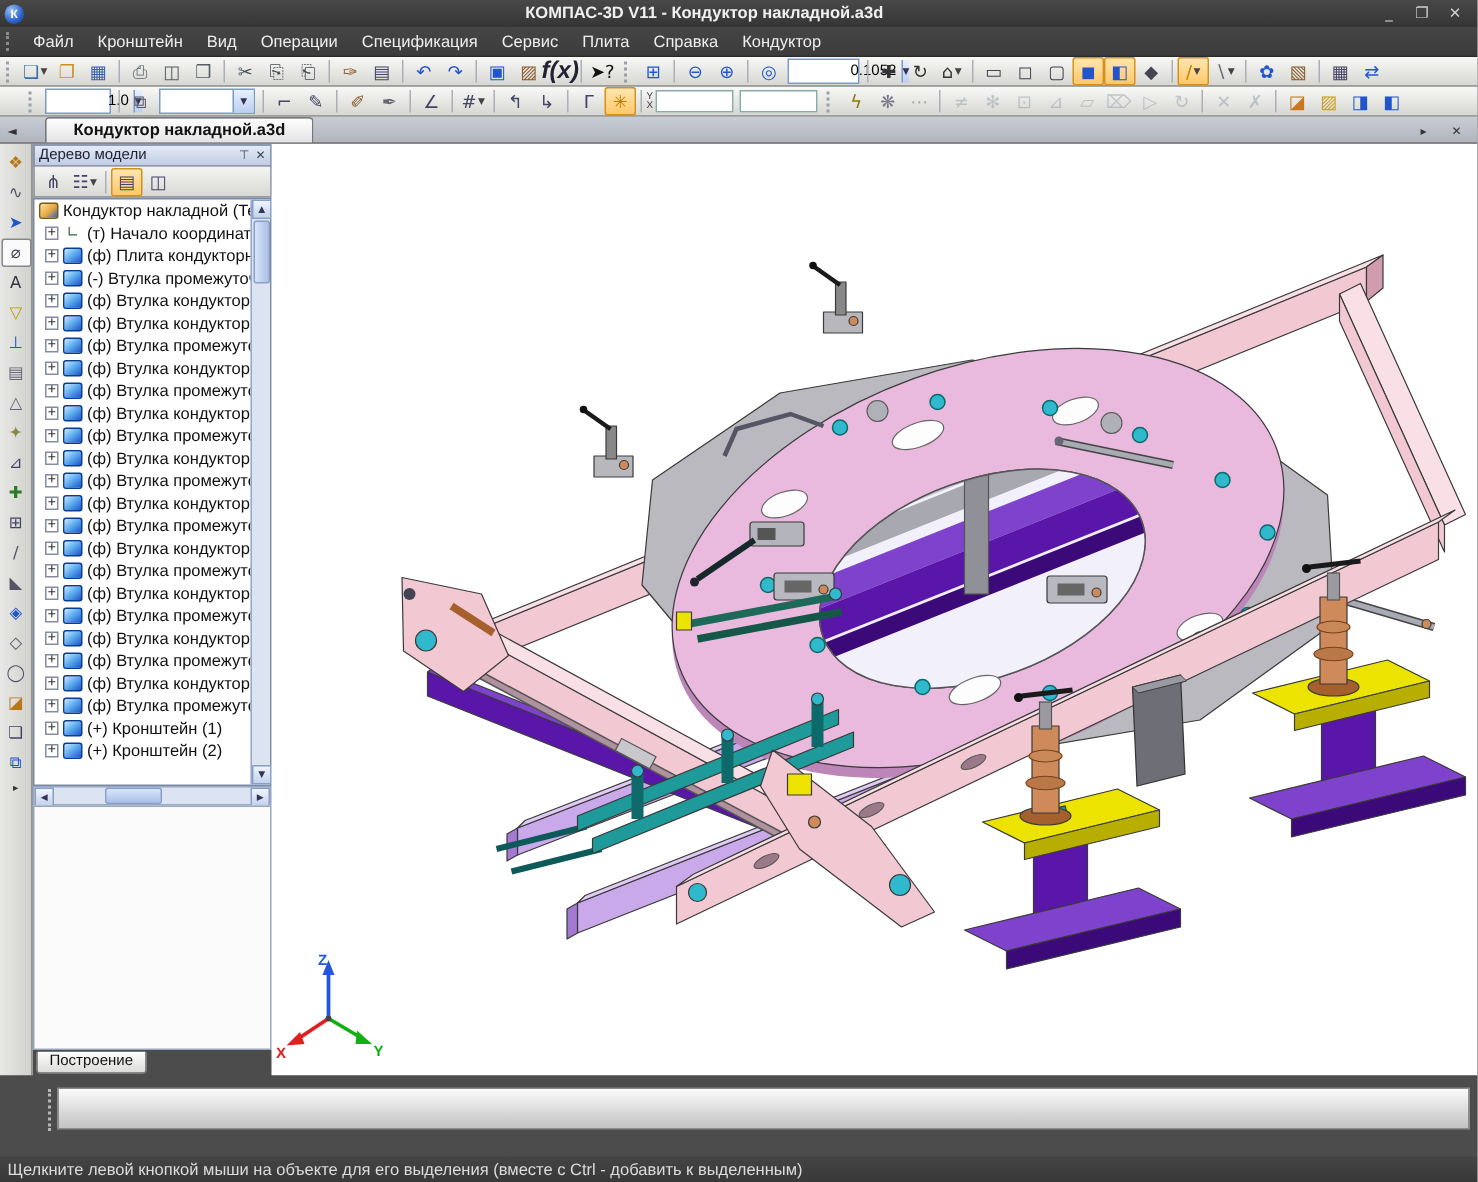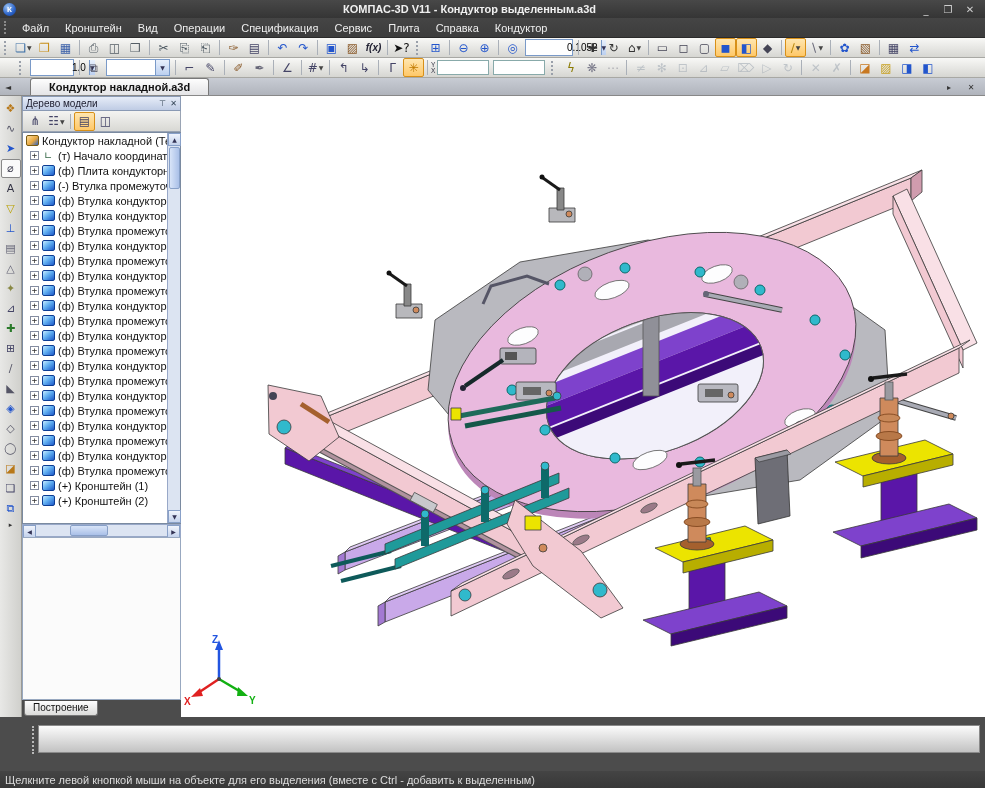--- a/index.html
+++ b/index.html
@@ -30,21 +30,21 @@
   .ti{font-size:12px;line-height:1;font-family:"DejaVu Sans",sans-serif;}
   .tbtn.active{background:linear-gradient(#ffe6b0,#ffc868);border-color:#d89018;}
   .tbtn.disabled{opacity:.45;}
   .dd{font-size:6px;color:#444;margin-left:1px;font-family:"DejaVu Sans",sans-serif;}
   .combo{height:15px;background:#fff;border:1px solid #7a9ac8;display:flex;align-items:center;
          font-size:10px;margin:0 2px;}
   .combo .val{flex:1;padding:0 3px;margin-left:38px;}
   .combo .arr{width:13px;height:100%;background:linear-gradient(#e8f0fc,#bcd0f0);border-left:1px solid #7a9ac8;
               font-size:6px;display:flex;align-items:center;justify-content:center;color:#335;font-family:"DejaVu Sans",sans-serif;}
   .tfield{height:13px;background:#fff;border:1px solid #8aa;margin:0 2px;}
-  .fx{font-style:italic;font-size:10px;font-weight:bold;color:#223;}
+  .fx{font-style:italic;font-size:16px;font-weight:bold;color:#223;}
   .yx{font-size:6.5px;line-height:6px;white-space:pre;color:#334;text-align:center;}
   
   .tabbar{left:0;top:78px;width:985px;height:18px;background:linear-gradient(#c8ccd4,#b0b4bc);
           display:flex;align-items:flex-end;border-bottom:1px solid #888;box-sizing:border-box;}
   .tabarrow{width:16px;height:15px;text-align:center;font-size:8px;color:#333;line-height:15px;font-family:"DejaVu Sans",sans-serif;}
   .doctab{height:16px;margin-left:14px;padding:0 18px;background:linear-gradient(#fdfdfd,#e4e4e6);
           border:1px solid #787878;border-bottom:none;border-radius:3px 3px 0 0;
           font-weight:bold;font-size:11px;line-height:16px;color:#111;}
   .tabright{margin-left:auto;display:flex;gap:6px;margin-right:6px;align-items:center;}
   
@@ -103,21 +103,21 @@
   .c-lav{fill:var(--lav);} .c-lavl{fill:var(--lavl);} .c-lavd{fill:var(--lavd);}
   .c-yel{fill:var(--yel);} .c-yeld{fill:var(--yeld);}
   .c-cop{fill:var(--cop);} .c-copd{fill:var(--copd);}
   .c-teal{fill:var(--teal);} .c-cyan{fill:var(--cyan);}
 </style>
 </head>
 <body>
 
 <div class="abs titlebar">
   <span class="appicon">К</span>
-  <span class="wtitle">КОМПАС-3D V11 - Кондуктор выделенным.a3d</span>
+  <span class="wtitle">КОМПАС-3D V11 - Кондуктор накладной.a3d</span>
   <span class="wbtns">
       <span class="wbtn">_</span>
       <span class="wbtn">❐</span>
       <span class="wbtn">✕</span>
     </span>
 </div>
 
 <div class="abs menubar">
   <span class="grip"></span>
 <span class="menu-item">Файл</span>

